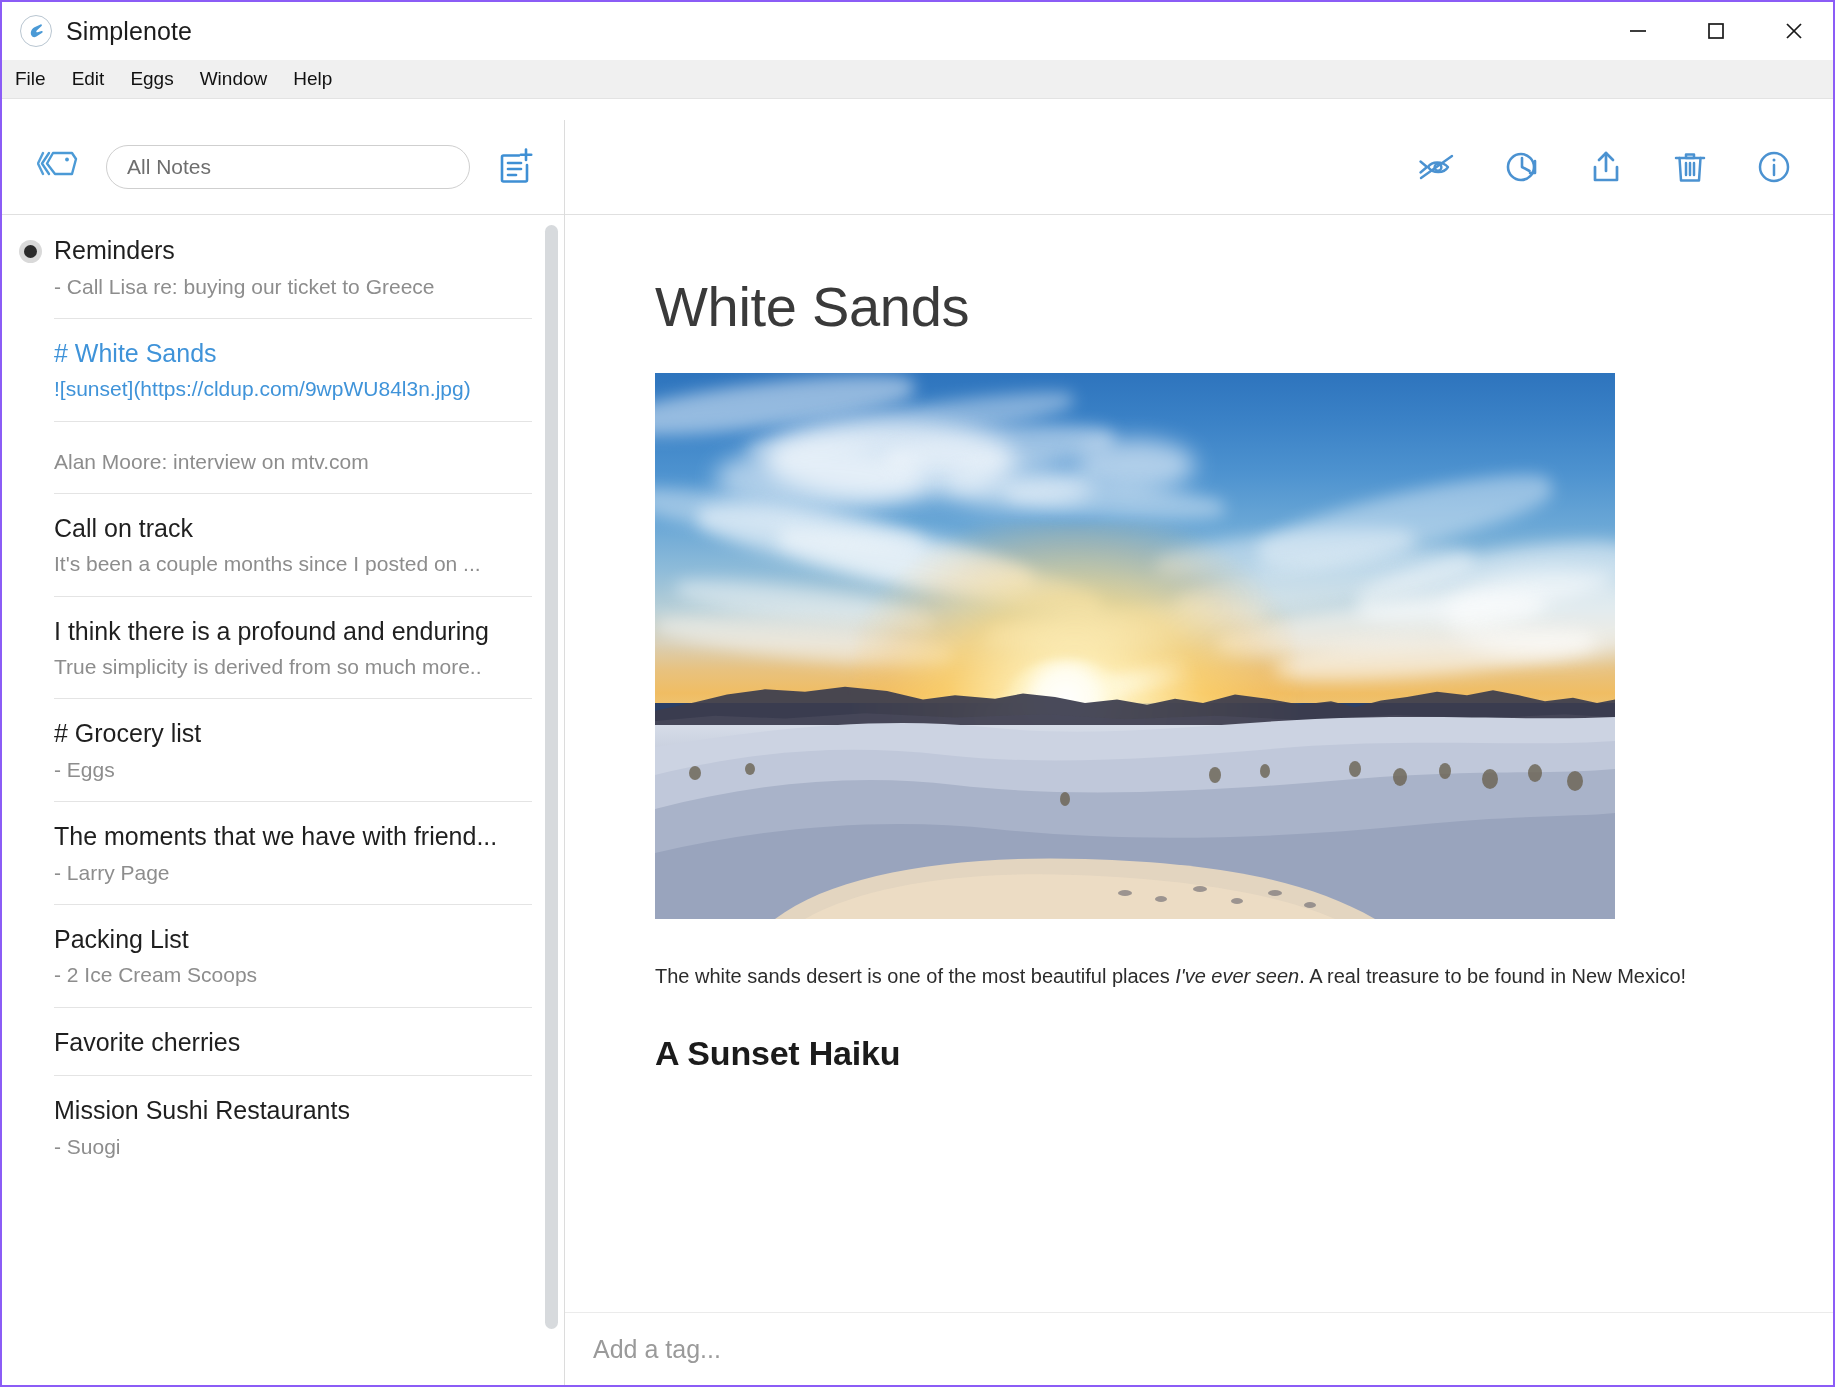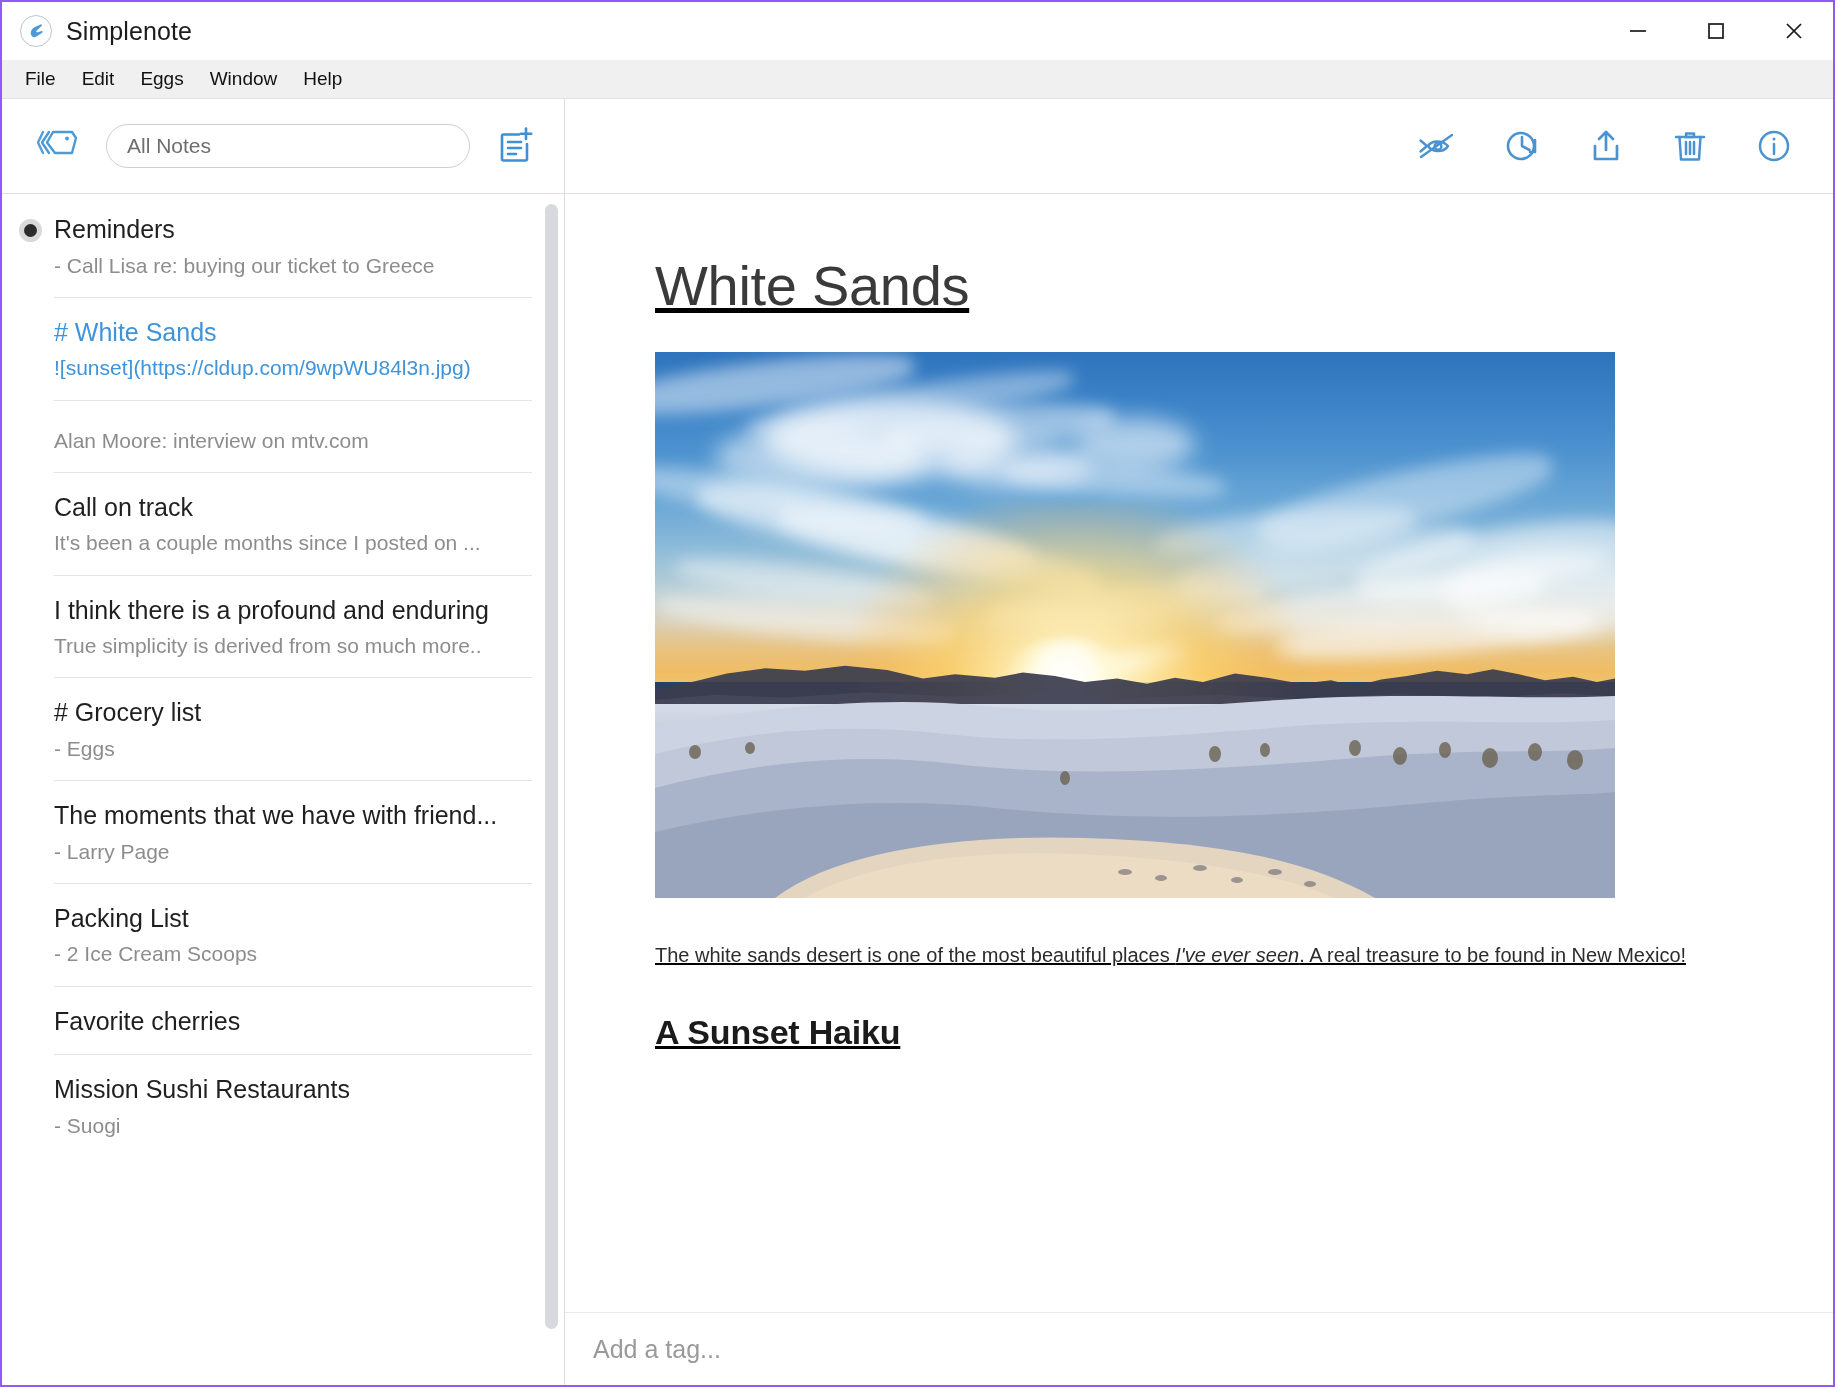--- a/index.html
+++ b/index.html
@@ -77,38 +77,38 @@
   }
   .win-btn svg { display: block; }
 
   
   .menubar {
     height: 38px;
     min-height: 38px;
     background: #f0f0f0;
     display: flex;
     align-items: center;
-    padding-left: 10px;
     gap: 0px;
     border-bottom: 1px solid #e3e3e3;
   }
   .menu-item {
     font-size: 19px;
     color: #111111;
     padding: 4px 13px;
     cursor: default;
     white-space: nowrap;
   }
 
   
   .body-wrap {
     flex: 1;
     display: flex;
     min-height: 0;
     background: #c2410c;
+    margin-top: 21px;
   }
 
   
   .left-pane {
     width: 562px;
     min-width: 562px;
     display: flex;
     flex-direction: column;
     border-right: 1px solid #dcdcdc;
     background: #ffffff;
@@ -271,21 +271,20 @@
   }
 
   .editor-scroll {
     flex: 1;
     overflow: hidden;
     position: relative;
     padding: 0;
   }
   .editor-content {
     padding: 62px 90px 0 90px;
-    text-decoration: underline;
   }
   .note-heading-title {
     font-size: 56px;
     font-weight: 300;
     color: #3a3a3a;
     letter-spacing: -0.3px;
     line-height: 1.08;
     margin: 0 0 36px 0;
   }
 

